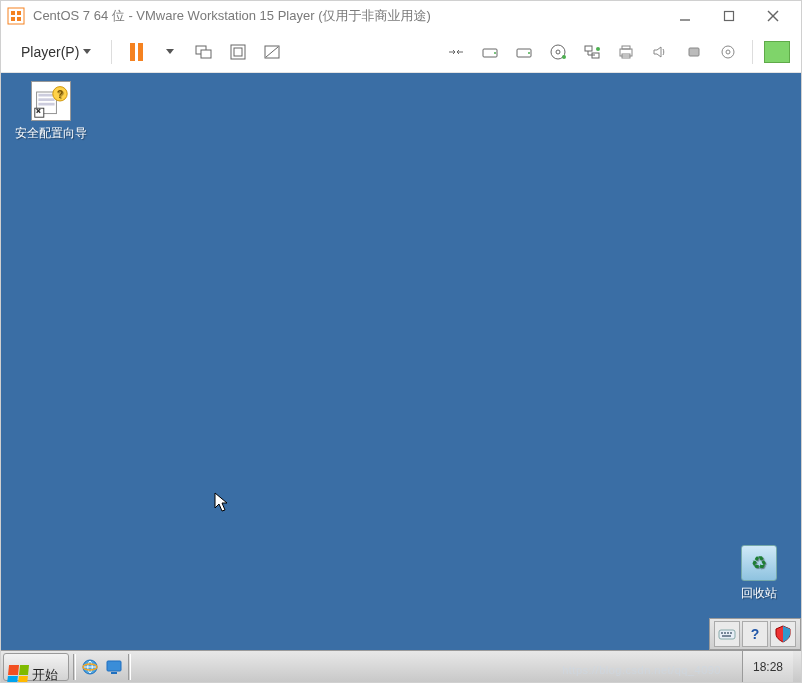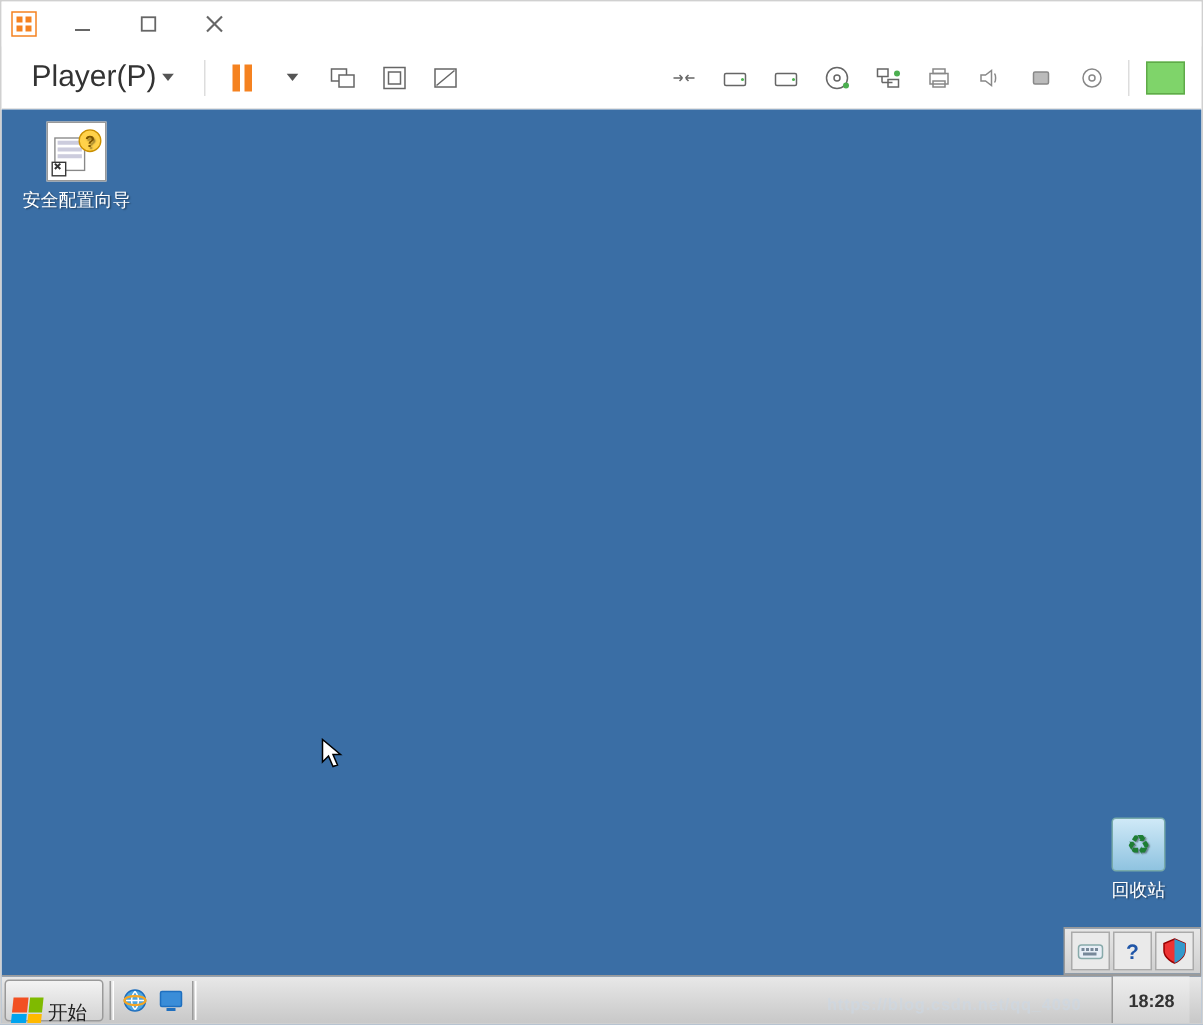--- a/index.html
+++ b/index.html
@@ -30,21 +30,21 @@
   .titlebar .win-btn {
     width: 44px; height: 28px; display:flex; align-items:center; justify-content:center;
     color:#555; font-size:12px;
   }
   
   .player-toolbar {
     height: 42px;
     display:flex; align-items:center;
     padding: 0 10px;
     gap:6px;
-    font-size:20px;
+    font-size:14px;
     color:#333;
     border-bottom:1px solid #e4e4e4;
   }
   .player-toolbar .spacer { flex:1; }
   .player-toolbar .sep { width:1px; height:24px; background:#ddd; margin:0 4px;}
   .player-toolbar .toolbtn {
     width:28px; height:28px; display:flex; align-items:center; justify-content:center;
     color:#555;
   }
   .player-toolbar .player-menu {
@@ -144,21 +144,21 @@
   .start-btn .flag span:nth-child(3){background:#00a4ef;}
   .start-btn .flag span:nth-child(4){background:#ffb900;}
   .taskbar .task-sep{width:3px;height:26px;border-left:1px solid #9a9a9a;border-right:1px solid #fff;margin:0 2px;}
   .taskbar .ql-btn{
     width:24px;height:24px;display:flex;align-items:center;justify-content:center;
     font-size:16px;
   }
   .taskbar .tray-right{
     margin-left:auto;
     display:flex;align-items:flex-end;gap:8px;padding:0 8px;
-    color:#333;font-size:12px;font-weight:bold;
+    color:#333;font-size:12px;
   }
   .taskbar .clock{
     border-left:1px solid #9a9a9a;
     height:32px;display:flex;align-items:center;padding:0 10px;
     background:linear-gradient(#eee,#d3d3d3);
   }
   .watermark {
     position:absolute; right:80px; bottom:6px;
     color:#ccd8e5; font-size:11px; letter-spacing:0.5px;
     opacity:.6;
@@ -167,20 +167,21 @@
 </head>
 <body>
 
 <div class="titlebar">
   <span class="app-icon">
     <svg viewBox="0 0 18 18" class="icon-svg">
         <rect x="1" y="1" width="16" height="16" fill="#fff" stroke="#f58220"></rect>
         <path d="M4 4h4v4H4zM10 4h4v4h-4zM4 10h4v4H4zM10 10h4v4h-4z" fill="#f58220"></path>
       </svg>
   </span>
+  <span class="title-text">CentOS 7 64 位 - VMware Workstation 15 Player (仅用于非商业用途)</span>
   <div class="win-btn">
     <svg width="12" height="12">
         <line x1="1" y1="10" x2="11" y2="10" stroke="#666" stroke-width="1.4"></line>
       </svg>
   </div>
   <div class="win-btn">
     <svg width="12" height="12">
         <rect x="1.5" y="1.5" width="9" height="9" fill="none" stroke="#666" stroke-width="1.2"></rect>
       </svg>
   </div>

